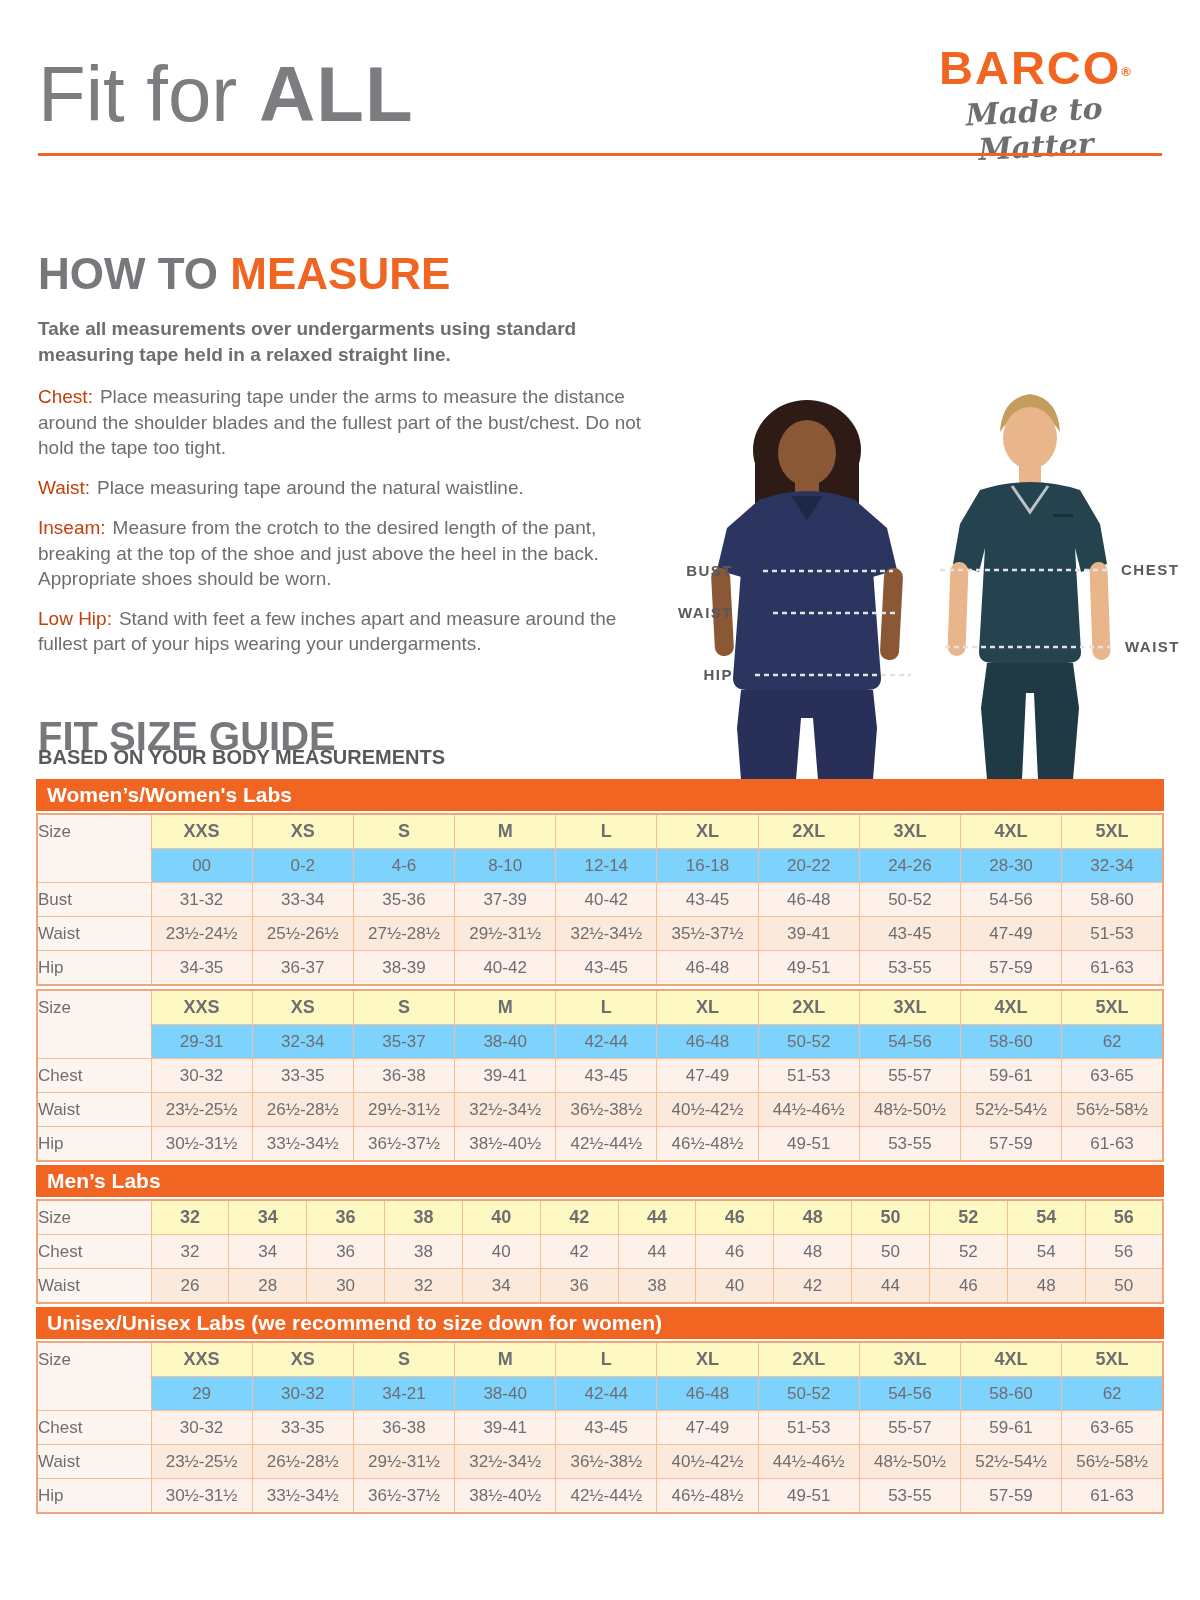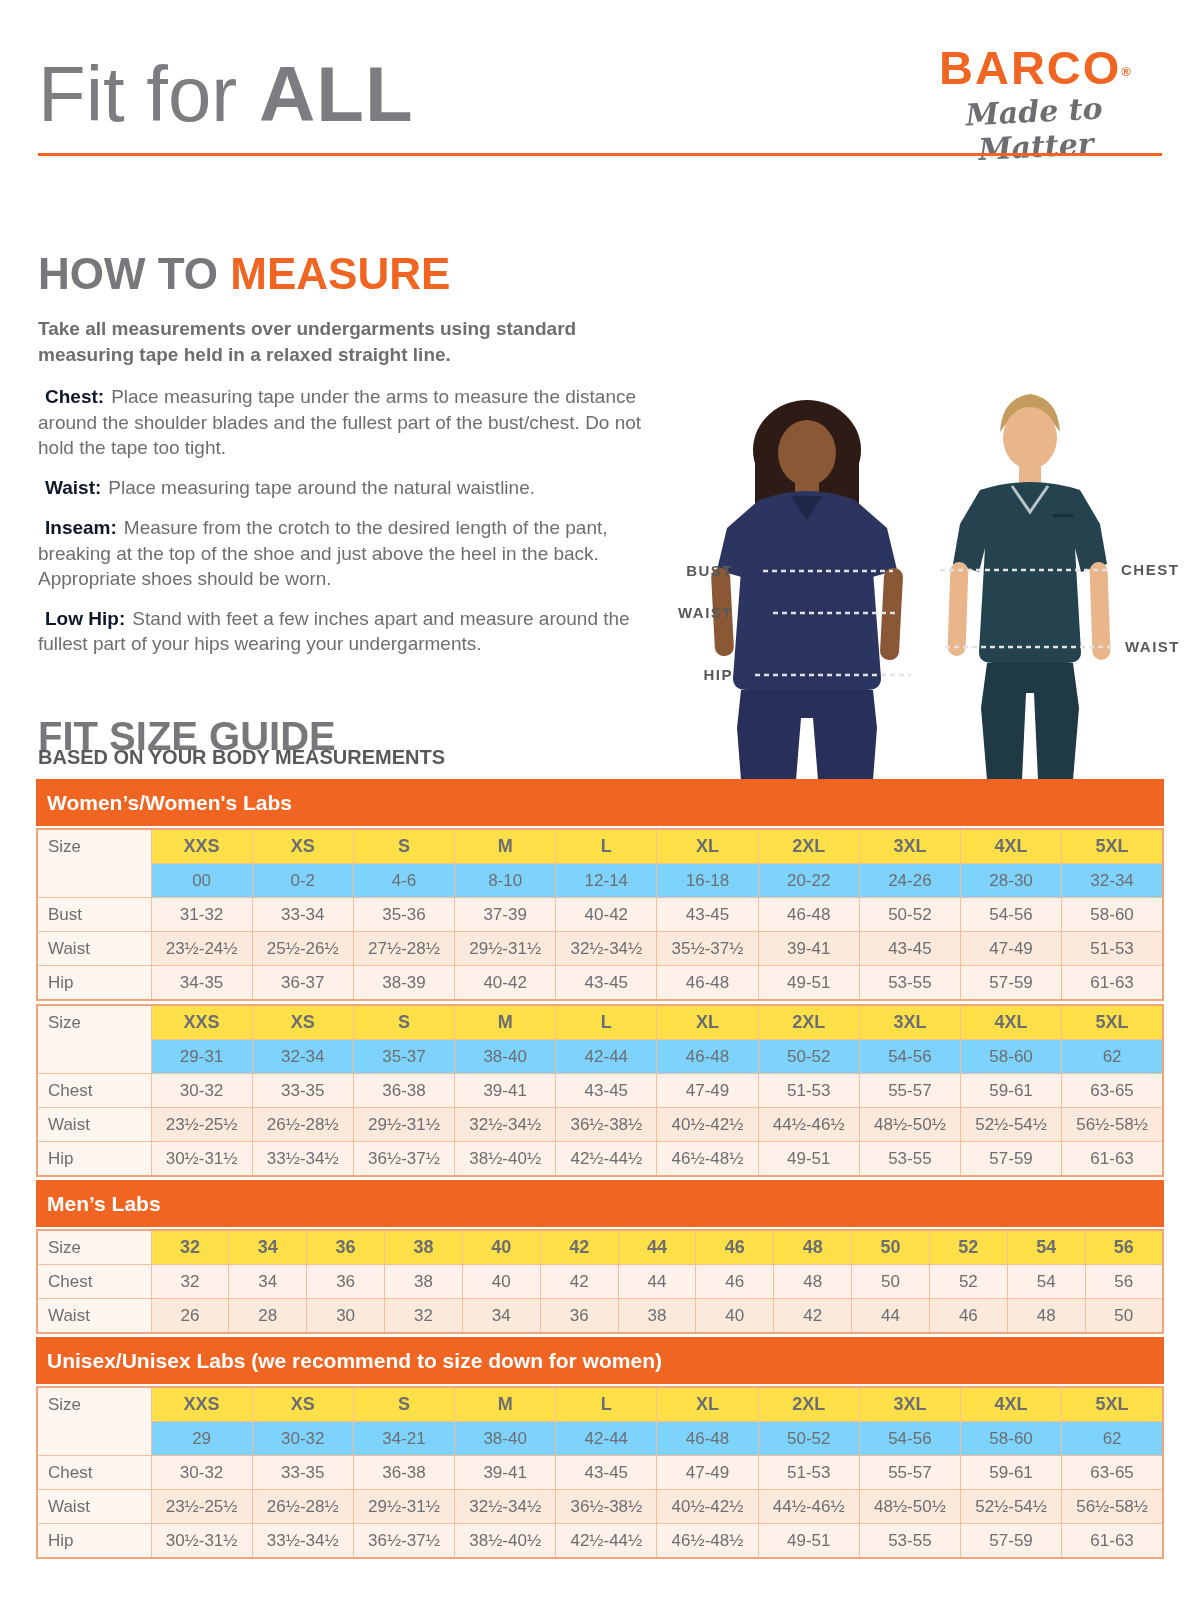--- a/index.html
+++ b/index.html
@@ -22,48 +22,48 @@
     font-size:30px; color:#6D6E71; margin-top:3px; transform:rotate(-3deg);
   }
   .rule { position:absolute; left:38px; top:153px; width:1124px; height:3px; background:#F16522; }
 
   
   .howto { position:absolute; left:38px; top:252px; width:625px; color:#6D6E71; }
   .howto h2 { margin:0 0 20px 0; font-size:44px; line-height:1; font-weight:700; color:#77787B; }
   .howto h2 .accent { color:#F16522; }
   .intro { font-weight:700; font-size:19px; line-height:1.35; margin:0 0 17px 0; width:575px; }
   .mi { font-size:19px; line-height:1.33; margin:0 0 15px 0; width:608px; }
-  .mi .term { color:#0f172a; font-weight:700; margin-right:7px;margin-left:7px; }
+  .mi .term { color:#c2410c; font-weight:400; margin-right:7px; }
 
   
   .models { position:absolute; left:655px; top:378px; width:545px; height:402px; }
   .models svg { display:block; }
   .meas-label { font-size:15px; font-weight:700; fill:#58595B; letter-spacing:1.5px;
                 font-family:"Liberation Sans", sans-serif; }
   .meas-line { stroke:#E3E3E3; stroke-width:2.5; stroke-dasharray:5 4; fill:none; }
 
   
   .guide-title { position:absolute; left:38px; top:714px; margin:0; font-size:40px; font-weight:700; color:#77787B; }
   .guide-sub   { position:absolute; left:38px; top:746px; margin:0; font-size:20px; font-weight:700; color:#58595B; }
 
   .tables { position:absolute; left:36px; top:779px; width:1128px; }
   .tsec { margin-bottom:3px; }
   .band {
     background:#F16522; color:#ffffff; font-weight:700; font-size:21px;
-    height:47px; display:flex; align-items:center; padding:0 11px; box-sizing:border-box;
+    height:32px; display:flex; align-items:center; padding:0 11px; box-sizing:border-box;
     margin-bottom:2px;
   }
   table.size-table { width:100%; border-collapse:collapse; table-layout:fixed; border:2px solid #F2A47A; }
   .size-table th, .size-table td {
     border:1px solid #F6BD97; font-size:17px; color:#6D6E71; text-align:center;
     padding:0; height:33px; font-weight:400; overflow:hidden;
   }
-  .size-table th.szc { background:#fde047; font-weight:700; font-size:18px; }
+  .size-table th.szc { background:#fef9c3; font-weight:700; font-size:18px; }
   .size-table th.lbl, .size-table td.lbl {
-    background:#FDF5EF; text-align:left; padding-left:10px; width:114px; box-sizing:border-box; font-weight:400;
+    background:#FDF5EF; text-align:left; padding-left:0; width:114px; box-sizing:border-box; font-weight:400;
   }
   .size-table th.span2 { vertical-align:top; padding-top:7px; }
   .size-table td.numc { background:#7dd3fc; }
   .size-table tr.br td { background:#FDF1E9; }
   .size-table tr.br.alt td { background:#FBE9DC; }
   .size-table tr.br td.lbl, .size-table tr.br.alt td.lbl { background:#FDF5EF; }
 </style>
 </head>
 <body>
 

